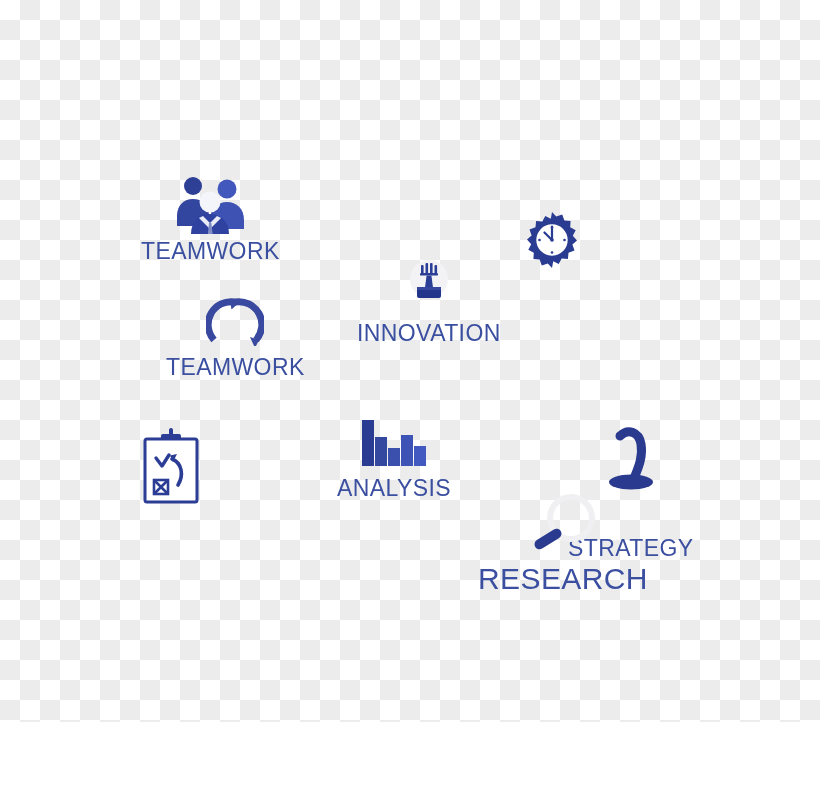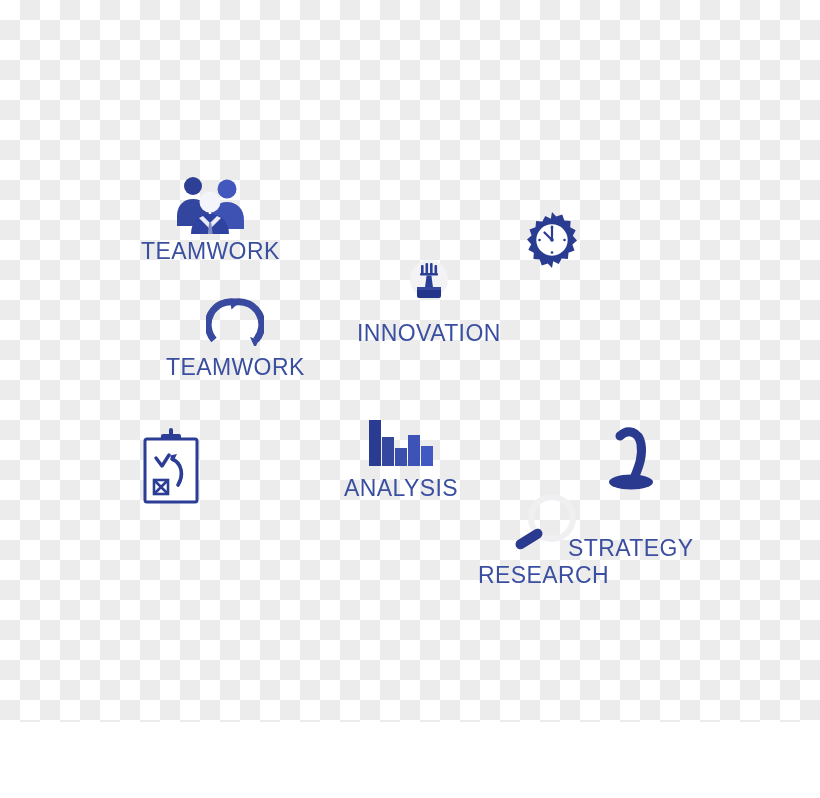--- a/index.html
+++ b/index.html
@@ -57,28 +57,28 @@
 
   #item-management  { left: 524px; top: 212px; }
   #item-management .label { font-size: 23px; margin-top: 5px; }
 
   #item-process     { left: 166px; top: 296px; }
   #item-process .label    { font-size: 23px; margin-top: 8px; }
 
   #item-planing     { left: 141px; top: 428px; }
   #item-planing .label    { font-size: 23px; margin-top: 6px; }
 
-  #item-analysis    { left: 344px; top: 420px; }
+  #item-analysis    { left: 337px; top: 420px; }
   #item-analysis .label   { font-size: 23px; margin-top: 9px; }
 
   #item-strategy    { left: 568px; top: 424px; gap: 36px; }
   #item-strategy .label   { font-size: 23px; margin-top: 7px; }
 
   #item-research    { left: 478px; top: 494px; }
-  #item-research .label   { font-size: 23px; margin-top: 6px; }
+  #item-research .label   { font-size: 30px; margin-top: 6px; }
 </style>
 </head>
 <body>
 
 <div id="canvas">
 
   <div class="item" id="item-teamwork">
     <span class="icon-wrap">
       <svg width="74" height="62" viewBox="0 0 74 62" xmlns="http://www.w3.org/2000/svg">
 

